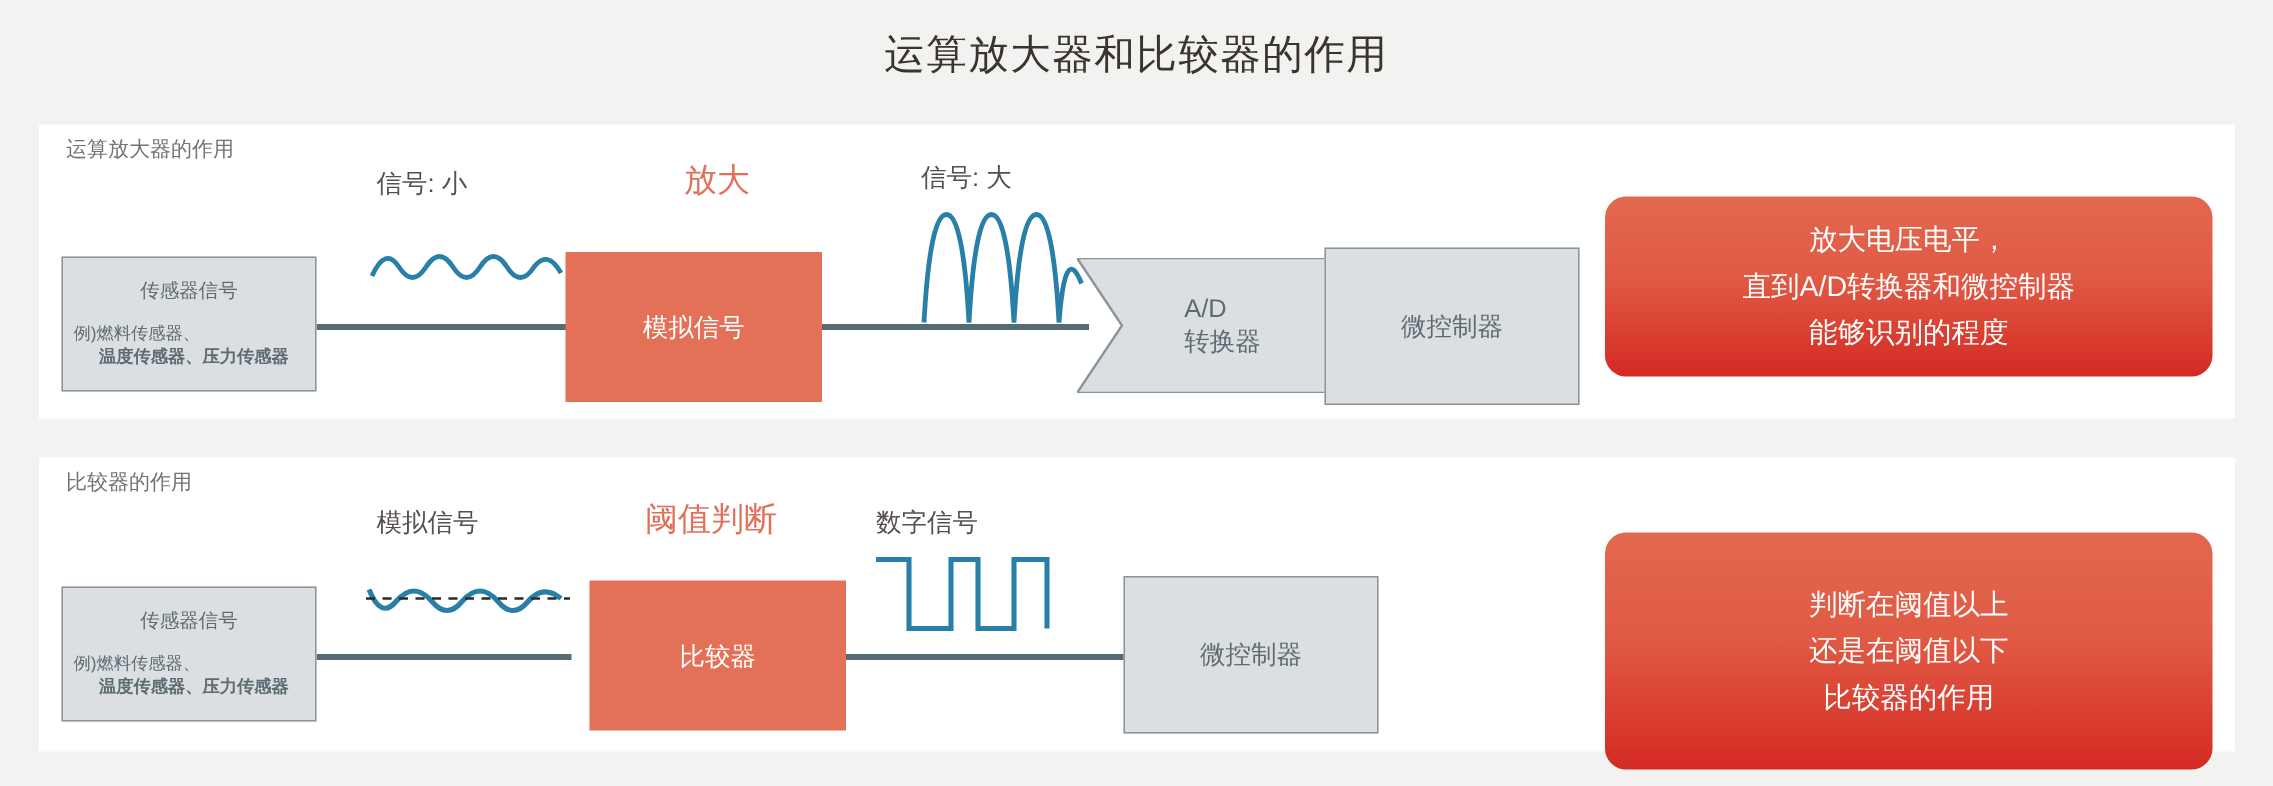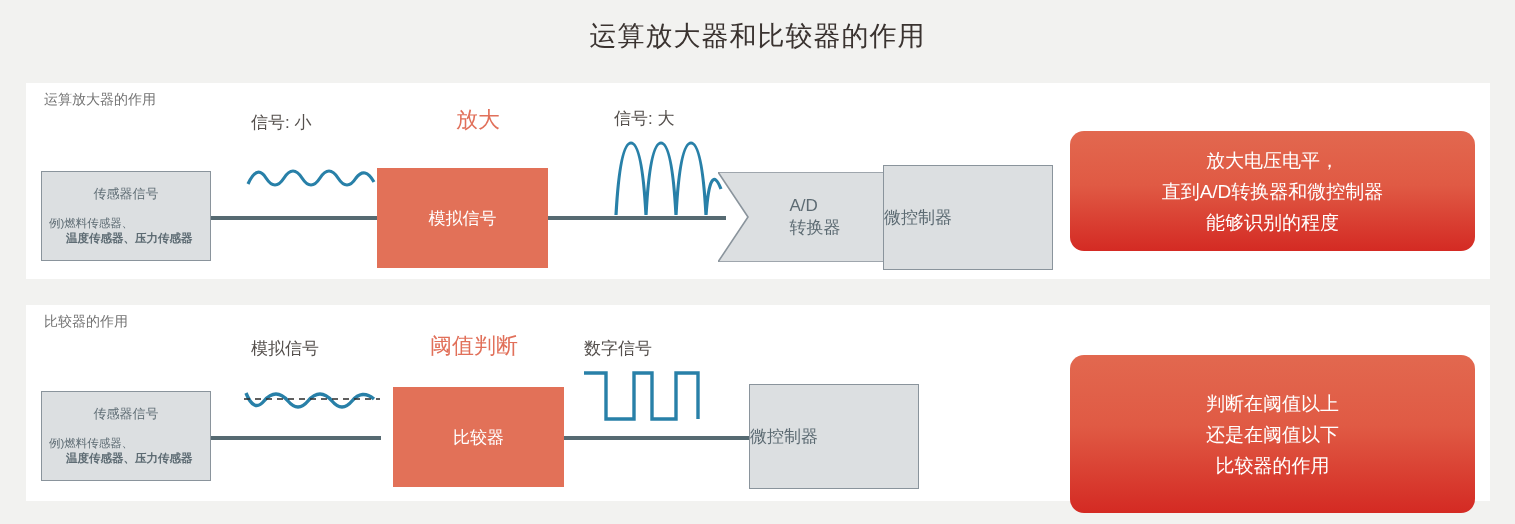--- a/index.html
+++ b/index.html
@@ -71,20 +71,21 @@
     line-height: 15px;
     color: #5d6b73;
   }
   .sensor-sub .l2 { display: block; padding-left: 17px; font-weight: bold; }
 
   .mcu-box {
     width: 170px;
     height: 105px;
     display: flex;
     align-items: center;
+    justify-content: center;
     font-size: 17px;
     color: #5d6b73;
   }
 
   
   .adc-shape {
     position: absolute;
     background: #dcdfe1;
     width: 168px;
     height: 90px;

